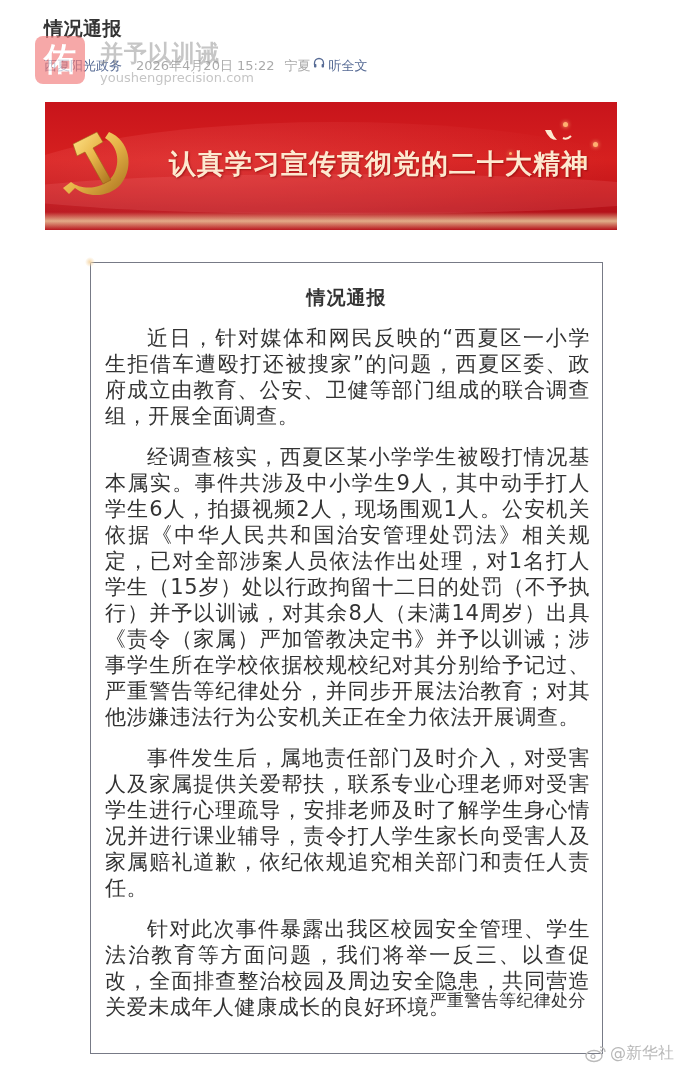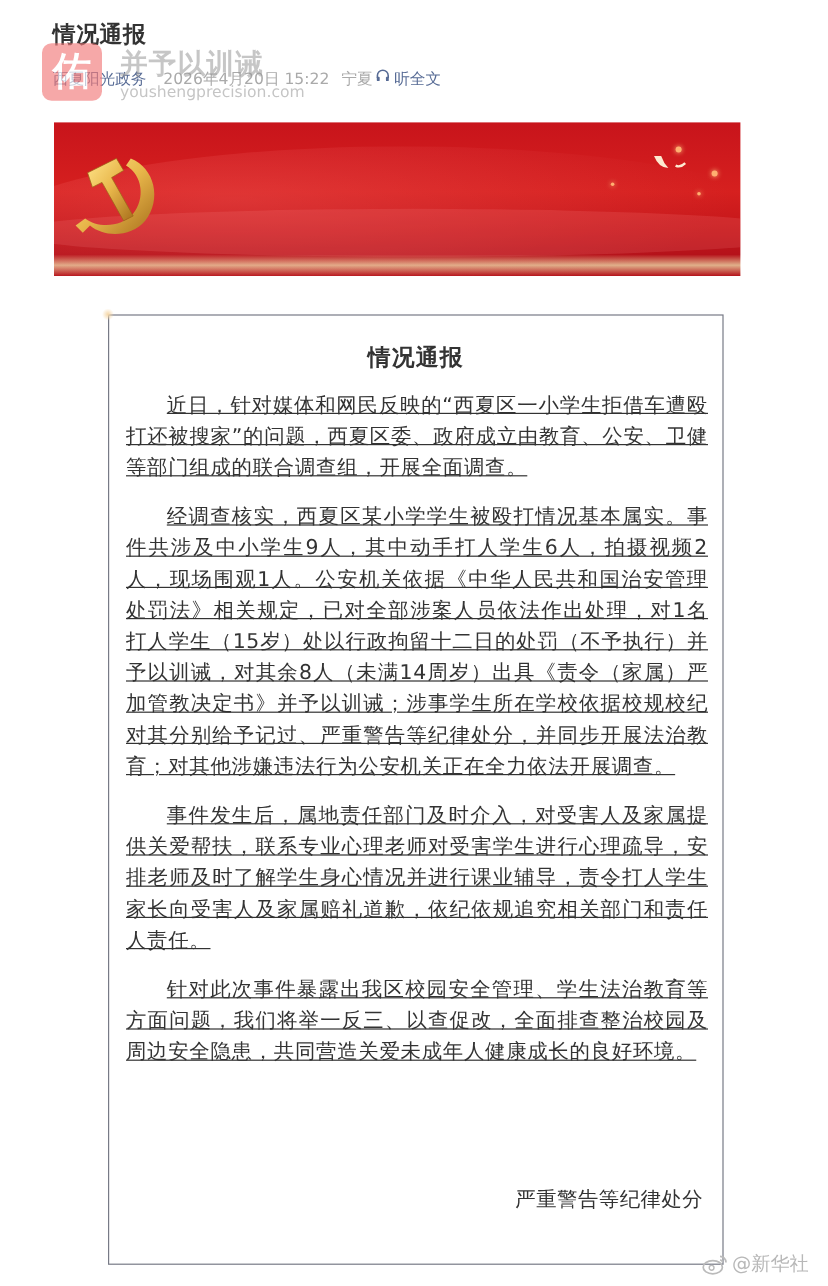--- a/index.html
+++ b/index.html
@@ -64,21 +64,21 @@
   .doc-box .corner {
     position: absolute; left: -6px; top: -6px; width: 10px; height: 10px;
     background: radial-gradient(circle, #f5d7a8 0%, rgba(255,255,255,0) 70%);
   }
   .doc-heading {
     position: absolute; left: 0; right: 0; top: 22px; text-align: center;
     font-size: 19px; font-weight: bold; color: #333; letter-spacing: 1px;
   }
   .doc-body {
     position: absolute; left: 14px; right: 12px; top: 62px;
-    font-size: 17px; line-height: 26px; color: #333; letter-spacing: 0.6px; text-align: justify; text-decoration: underline;
+    font-size: 21px; line-height: 26px; color: #333; letter-spacing: 0.6px; text-align: justify;
   }
   .doc-body p { margin: 0 0 15px 0; text-indent: 2em; }
   .doc-sign {
     position: absolute; right: 16px; top: 724px; text-align: right;
     font-size: 17px; line-height: 27px; color: #333; letter-spacing: 0.4px;
   }
   .doc-sign .date { padding-right: 4px; }
 
   .weibo-mark {
     position: absolute; left: 585px; top: 1043px; display: flex; align-items: center;
@@ -116,20 +116,21 @@
     <defs>
       <linearGradient id="gold" x1="0" y1="0" x2="1" y2="1">
         <stop offset="0" stop-color="#ffe58a"></stop>
         <stop offset="0.5" stop-color="#e8b64a"></stop>
         <stop offset="1" stop-color="#a8701c"></stop>
       </linearGradient>
     </defs>
     <path d="M50 8 C70 16 76 42 62 60 C50 74 28 74 16 64 L10 70 L4 64 L12 58 C22 66 42 66 52 54 C62 42 60 22 46 14 Z" fill="url(#gold)"></path>
     <path d="M14 20 L38 8 L44 18 L34 24 L52 56 L44 60 L26 28 L18 32 Z" fill="url(#gold)" stroke="#9b6418" stroke-width="0.6"></path>
   </svg>
+  <div class="banner-text">认真学习宣传贯彻党的二十大精神</div>
   <span class="spark" style="left:518px; top:20px;"></span>
   <span class="spark" style="left:548px; top:40px;"></span>
   <span class="spark" style="left:536px; top:58px; width:3px; height:3px;"></span>
   <span class="spark" style="left:464px; top:50px; width:3px; height:3px;"></span>
   <svg style="position:absolute; left:498px; top:26px;" width="30" height="20" viewBox="0 0 30 20">
     <path d="M2 2 Q6 12 14 12 Q10 8 8 2" fill="#fde9d0"></path>
     <path d="M20 10 Q24 12 28 8" stroke="#fde9d0" stroke-width="2" fill="none"></path>
   </svg>
 </div>
 

